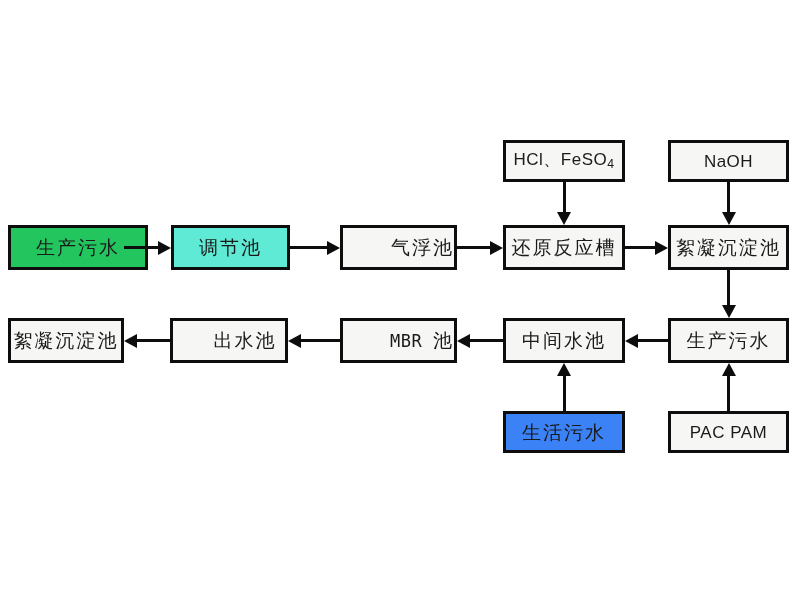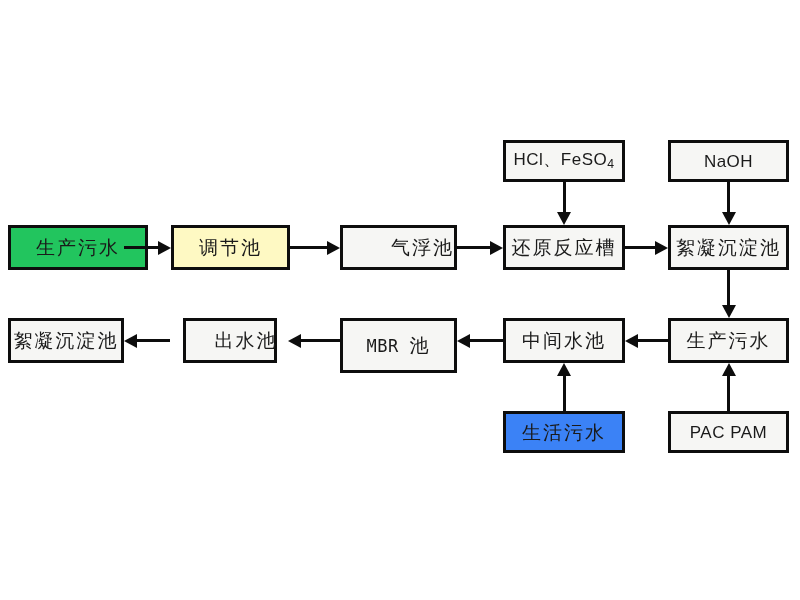--- a/index.html
+++ b/index.html
@@ -104,21 +104,21 @@
     border-bottom: 13px solid #0d0d0d;
   }
 </style>
 </head>
 <body>
 
 <div id="canvas">
     <div class="node cn" style="left: 8px; top: 225px; width: 140px; height: 45px; background: #22c55e; border-color: rgb(13, 13, 13);">
       <span class="label">生产污水</span>
     </div>
-    <div class="node cn" style="left: 171px; top: 225px; width: 119px; height: 45px; background: #fef9c3; border-color: rgb(13, 13, 13);">
+    <div class="node cn" style="left: 171px; top: 225px; width: 119px; height: 45px; background: #5eead4; border-color: rgb(13, 13, 13);">
       <span class="label">调节池</span>
     </div>
     <div class="node cn" style="left: 340px; top: 225px; width: 117px; height: 45px; background: rgb(246, 246, 244); border-color: rgb(13, 13, 13); justify-content: flex-end;">
       <span class="label">气浮池</span>
     </div>
     <div class="node cn" style="left: 503px; top: 225px; width: 122px; height: 45px; background: rgb(246, 246, 244); border-color: rgb(13, 13, 13);">
       <span class="label">还原反应槽</span>
     </div>
     <div class="node cn" style="left: 668px; top: 225px; width: 121px; height: 45px; background: rgb(246, 246, 244); border-color: rgb(13, 13, 13);">
       <span class="label">絮凝沉淀池</span>
@@ -128,24 +128,24 @@
     </div>
     <div class="node sci" style="left: 668px; top: 140px; width: 121px; height: 42px; background: rgb(246, 246, 244); border-color: rgb(13, 13, 13);">
       <span class="label">NaOH</span>
     </div>
     <div class="node cn" style="left: 668px; top: 318px; width: 121px; height: 45px; background: rgb(246, 246, 244); border-color: rgb(13, 13, 13);">
       <span class="label">生产污水</span>
     </div>
     <div class="node cn" style="left: 503px; top: 318px; width: 122px; height: 45px; background: rgb(246, 246, 244); border-color: rgb(13, 13, 13); text-align: right;">
       <span class="label">中间水池</span>
     </div>
-    <div class="node mixed" style="left: 340px; top: 318px; width: 117px; height: 55px; background: rgb(246, 246, 244); border-color: rgb(13, 13, 13);">
+    <div class="node mixed" style="left: 340px; top: 318px; width: 117px; height: 45px; background: rgb(246, 246, 244); border-color: rgb(13, 13, 13); justify-content: flex-end;">
       <span class="label">MBR <span class="cnpart">池</span></span>
     </div>
-    <div class="node cn" style="left: 183px; top: 318px; width: 94px; height: 45px; background: rgb(246, 246, 244); border-color: rgb(13, 13, 13); padding-left: 32px;">
+    <div class="node cn" style="left: 170px; top: 318px; width: 118px; height: 45px; background: rgb(246, 246, 244); border-color: rgb(13, 13, 13); padding-left: 32px;">
       <span class="label">出水池</span>
     </div>
     <div class="node cn" style="left: 8px; top: 318px; width: 116px; height: 45px; background: rgb(246, 246, 244); border-color: rgb(13, 13, 13);">
       <span class="label">絮凝沉淀池</span>
     </div>
     <div class="node cn" style="left: 503px; top: 411px; width: 122px; height: 42px; background: #3b82f6; border-color: rgb(13, 13, 13);">
       <span class="label">生活污水</span>
     </div>
     <div class="node sci" style="left: 668px; top: 411px; width: 121px; height: 42px; background: rgb(246, 246, 244); border-color: rgb(13, 13, 13);">
       <span class="label">PAC PAM</span>

